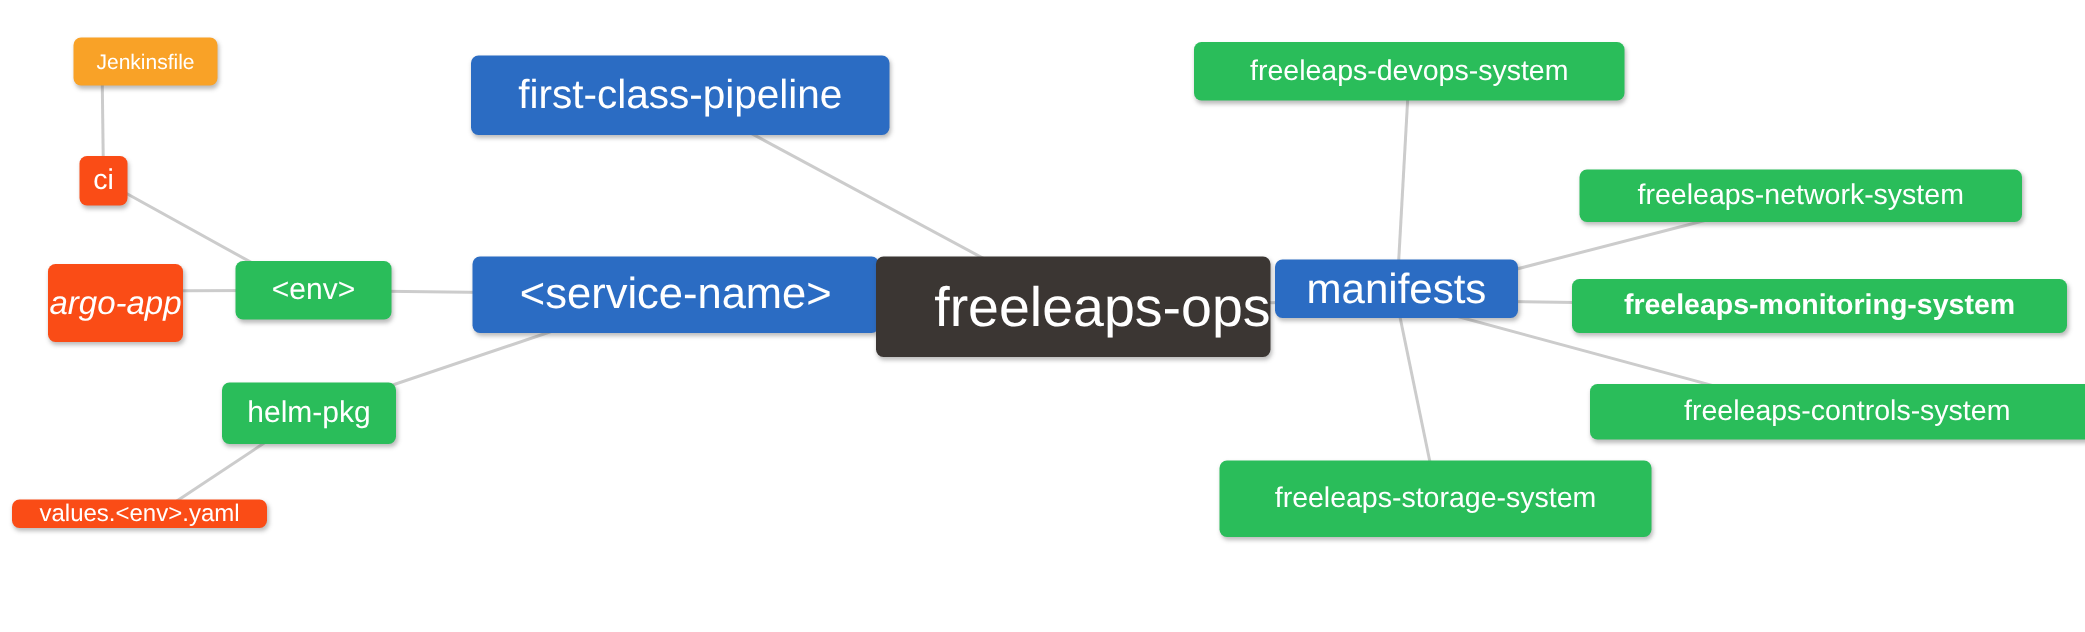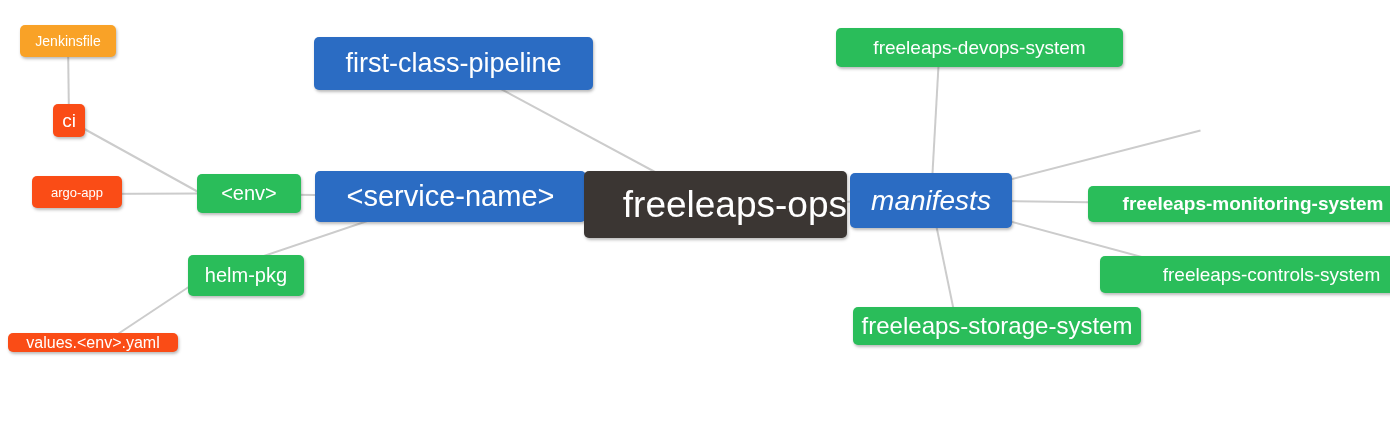--- a/index.html
+++ b/index.html
@@ -14,39 +14,39 @@
   .node{
     position:absolute;z-index:1;
     display:flex;align-items:center;justify-content:center;
     color:#ffffff;border-radius:5px;
     box-shadow:1px 2px 3px rgba(60,60,60,0.35);
     white-space:nowrap;cursor:pointer;box-sizing:border-box;
   }
   .lbl{pointer-events:none;}
   .root{background:var(--c-root);}
   .branch{background:var(--c-branch);}
-  .leaf-green{background:var(--c-leaf-green);margin-left:40px;}
+  .leaf-green{background:var(--c-leaf-green);}
   .leaf-red{background:var(--c-leaf-red);}
-  .leaf-amber{background:var(--c-leaf-amber);}
+  .leaf-amber{background:var(--c-leaf-amber);margin-left:29px;}
 
   #n-jenkinsfile{left:20px;top:25px;width:96px;height:32px;font-size:14px;}
   #n-ci{left:53px;top:104px;width:32px;height:33px;font-size:19px;}
-  #n-argo_app{left:32px;top:176px;width:90px;height:32px;font-size:13px;}
+  #n-argo_app{left:32px;top:176px;width:90px;height:52px;font-size:22px;font-style:italic;}
   #n-env{left:157px;top:174px;width:104px;height:39px;font-size:20px;}
   #n-helm_pkg{left:148px;top:255px;width:116px;height:41px;font-size:20px;justify-content:center;}
   #n-values_env_yaml{left:8px;top:333px;width:170px;height:19px;font-size:16px;}
   #n-first_class_pipeline{left:314px;top:37px;width:279px;height:53px;font-size:27px;}
   #n-service_name{left:315px;top:171px;width:271px;height:51px;font-size:29px;}
   #n-freeleaps_ops{left:584px;top:171px;width:263px;height:67px;font-size:37px;justify-content:flex-end;}
-  #n-manifests{left:850px;top:173px;width:162px;height:55px;font-size:28px;font-style:italic;}
+  #n-manifests{left:850px;top:173px;width:162px;height:39px;font-size:28px;}
   #n-devops_system{left:796px;top:28px;width:287px;height:39px;font-size:19px;}
   #n-network_system{left:1053px;top:113px;width:295px;height:35px;font-size:19px;}
   #n-monitoring_system{left:1048px;top:186px;width:330px;height:36px;font-size:19px;font-weight:bold;}
   #n-controls_system{left:1060px;top:256px;width:343px;height:37px;font-size:19px;}
-  #n-storage_system{left:813px;top:307px;width:288px;height:38px;font-size:24px;}
+  #n-storage_system{left:813px;top:307px;width:288px;height:51px;font-size:19px;}
 </style>
 </head>
 <body>
 
 <div id="canvas">
   <svg id="edges" xmlns="http://www.w3.org/2000/svg">
       <line x1="68" y1="41" x2="69" y2="120.5" stroke="#cccccc" stroke-width="2"></line>
       <line x1="69" y1="120.5" x2="201" y2="193.5" stroke="#cccccc" stroke-width="2"></line>
       <line x1="77" y1="194" x2="201" y2="193.5" stroke="#cccccc" stroke-width="2"></line>
       <line x1="201" y1="193.5" x2="440" y2="196.5" stroke="#cccccc" stroke-width="2"></line>
@@ -88,20 +88,23 @@
   </div>
   <div class="node root" id="n-freeleaps_ops">
     <span class="lbl">freeleaps-ops</span>
   </div>
   <div class="node branch" id="n-manifests">
     <span class="lbl">manifests</span>
   </div>
   <div class="node leaf-green" id="n-devops_system">
     <span class="lbl">freeleaps-devops-system</span>
   </div>
+  <div class="node leaf-green" id="n-network_system">
+    <span class="lbl">freeleaps-network-system</span>
+  </div>
   <div class="node leaf-green" id="n-monitoring_system">
     <span class="lbl">freeleaps-monitoring-system</span>
   </div>
   <div class="node leaf-green" id="n-controls_system">
     <span class="lbl">freeleaps-controls-system</span>
   </div>
   <div class="node leaf-green" id="n-storage_system">
     <span class="lbl">freeleaps-storage-system</span>
   </div>
 </div>

